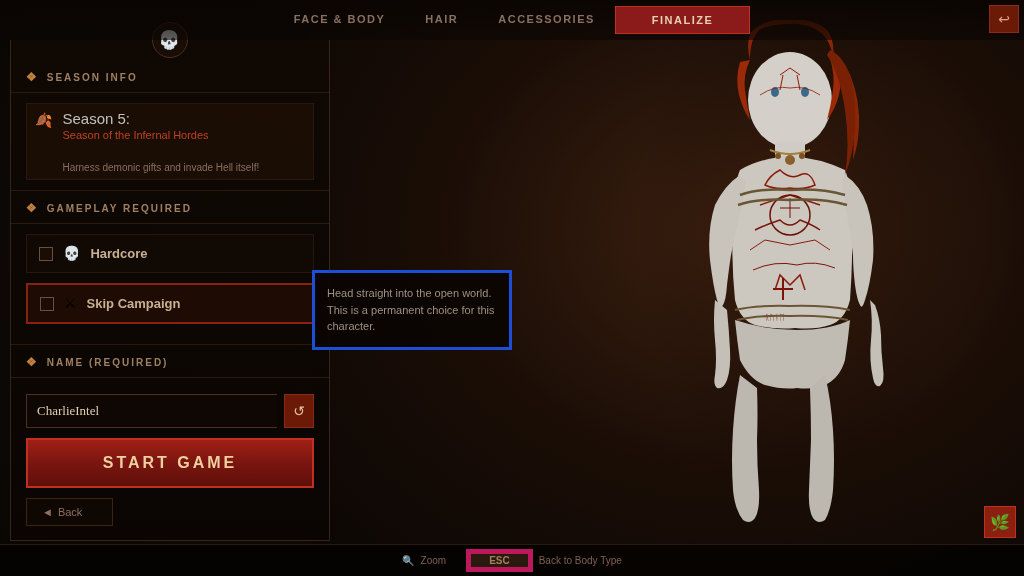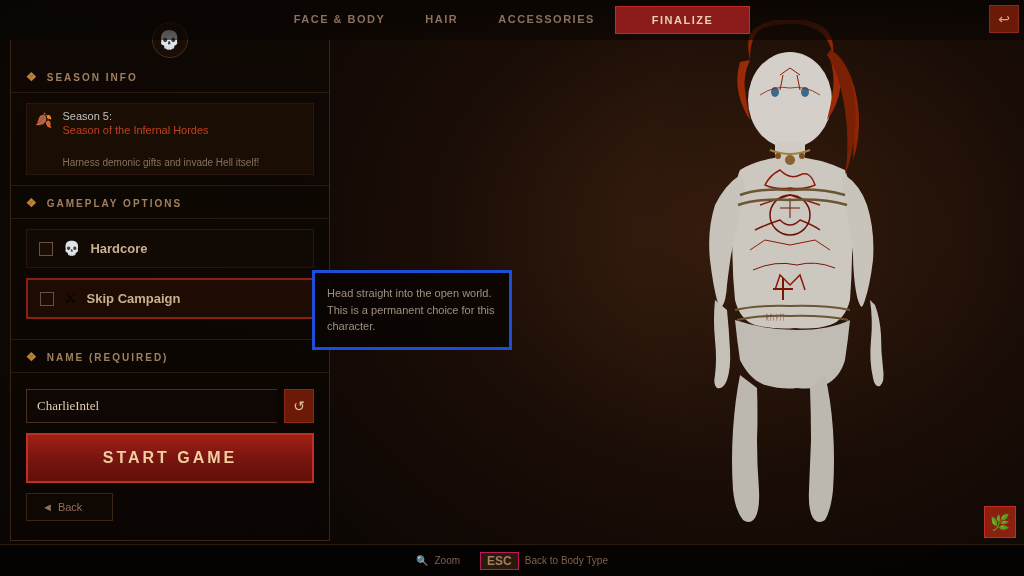--- a/index.html
+++ b/index.html
@@ -136,21 +136,21 @@
 
     .season-icon {
       color: #c06030;
       font-size: 14px;
       margin-top: 2px;
       flex-shrink: 0;
     }
 
     .season-title-main {
       color: #c0c0c0;
-      font-size: 11px;
+      font-size: 15px;
       margin-bottom: 2px;
       font-family: 'Arial', sans-serif;
     }
 
     .season-subtitle {
       color: #c04020;
       font-size: 11px;
       margin-bottom: 21px;
       font-family: 'Arial', sans-serif;
     }
@@ -308,24 +308,24 @@
       display: flex;
       align-items: center;
       gap: 6px;
       color: #806050;
       font-size: 10px;
       font-family: 'Arial', sans-serif;
     }
 
     .hint-key {
       background: #2a1a0e;
-      border: 1px solid #be185d;
-      padding: 1px 6px;
+      border: 5px solid #be185d;
+      padding: 1px 18px;
       color: #a08060;
-      font-size: 12px;
+      font-size: 10px;
       font-weight: bold;
     }
 
     
     .top-right-btn {
       position: absolute;
       top: 5px;
       right: 5px;
       z-index: 20;
       width: 30px;
@@ -482,21 +482,21 @@
         <div>
           <div class="season-title-main">Season 5:</div>
           <div class="season-subtitle">Season of the Infernal Hordes</div>
           <div class="season-desc">Harness demonic gifts and invade Hell itself!</div>
         </div>
       </div>
     </div>
 
     <div class="section-header">
       <span class="diamond">❖</span>
-      <span>GAMEPLAY OPTIONS</span>
+      <span>GAMEPLAY REQUIRED</span>
     </div>
 
     <div class="gameplay-section">
 
       <div class="option-row">
         <div class="checkbox"></div>
         <span class="option-icon">💀</span>
         <span class="option-label">Hardcore</span>
       </div>
 

